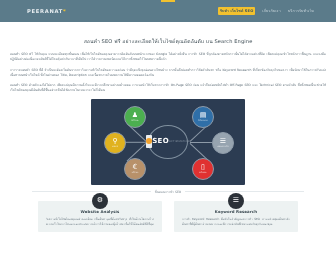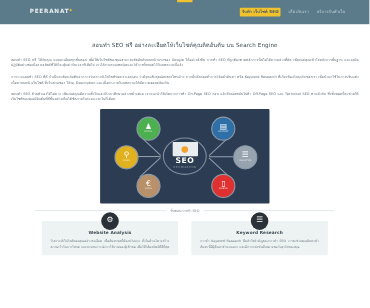--- a/index.html
+++ b/index.html
@@ -88,21 +88,21 @@
     overflow: hidden;
   }
   .hub {
     position: absolute;
     left: 50%; top: 50%;
     transform: translate(-50%,-50%);
     width: 40px; height: 34px;
     border-radius: 50%;
     border: 1.1px solid #7f8f9e;
     display: flex;
-    flex-direction: column;
+    flex-direction: row;
     align-items: center;
     justify-content: center;
     z-index: 3;
     background: #2c3c52;
   }
   .hub-screen {
     width: 23px; height: 13px;
     background: #e9edf0;
     border-radius: 0.8px;
     display: flex; align-items: center; justify-content: center;

